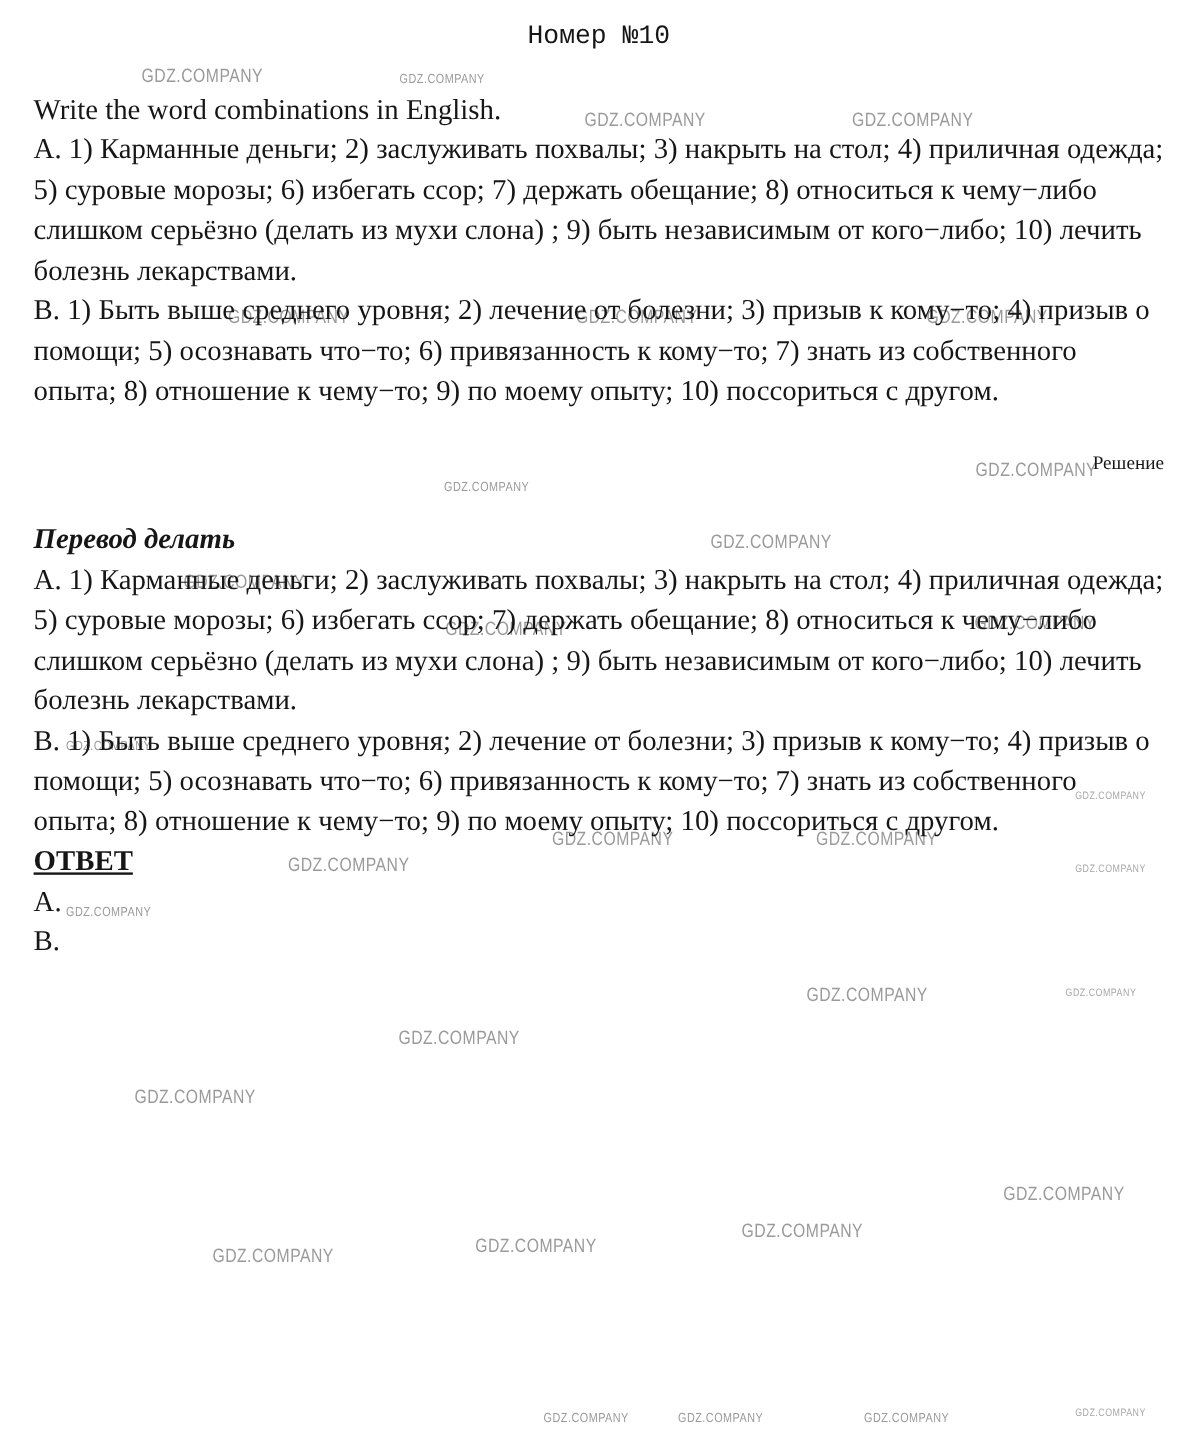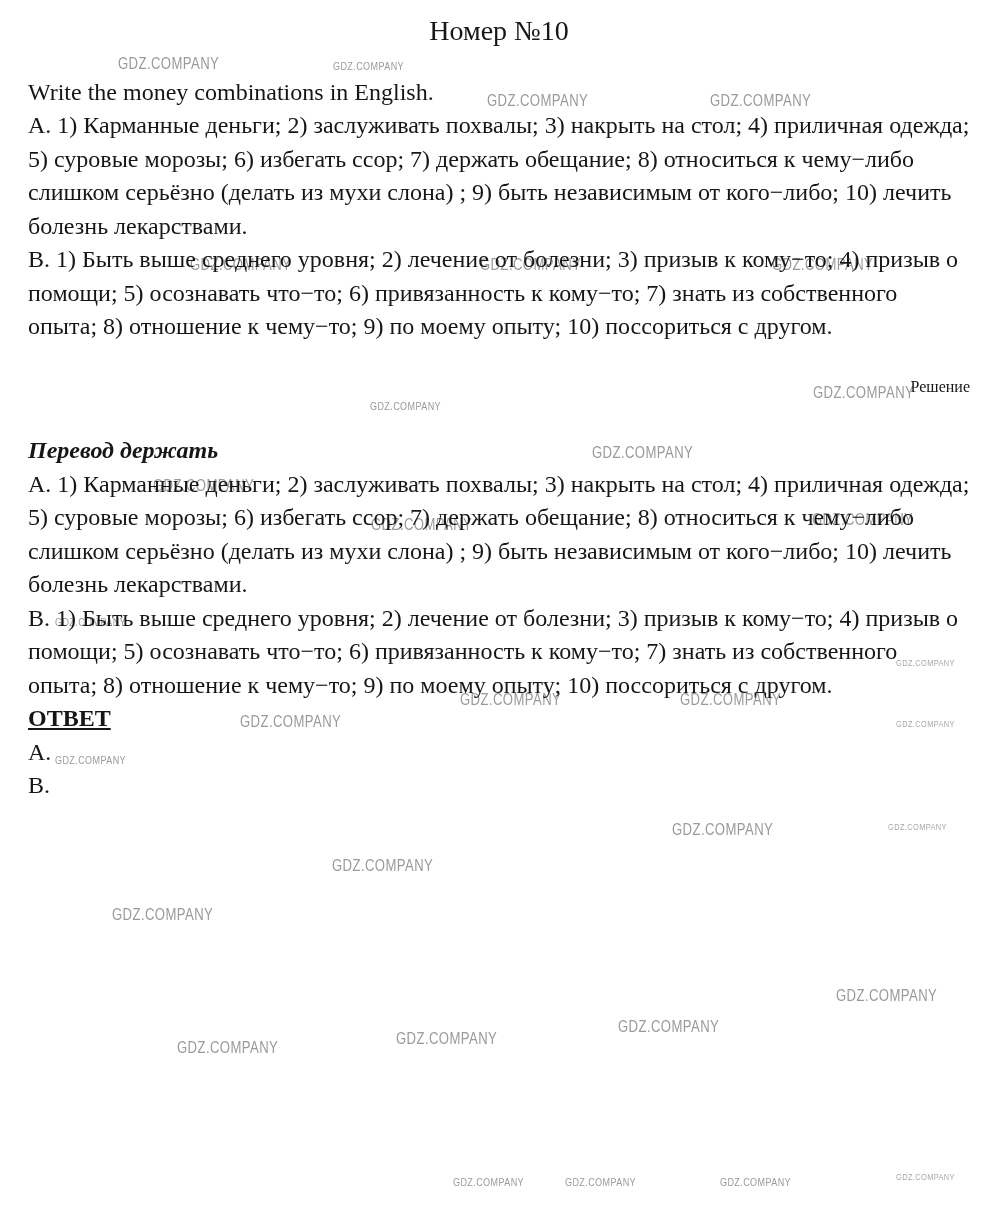--- a/index.html
+++ b/index.html
@@ -14,22 +14,23 @@
   }
   .content {
     position: relative;
     z-index: 2;
     padding: 14px 30px 0 28px;
     font-size: 24px;
   }
   .content p { margin: 0; line-height: 33.5px; }
   .title {
     text-align: center;
-    font-size: 28px;
+    font-size: 22px;
     margin: 0 0 28px 0 !important;
+    font-family: Liberation Mono, monospace;
   }
   .solution-heading {
     text-align: right;
     font-size: 16px;
     margin: 26px 0 31px 0 !important;
   }
   .bold-italic { font-weight: bold; font-style: italic; }
   .bold { font-weight: bold; text-decoration: underline; }
   
   .wm {
@@ -83,27 +84,27 @@
   <span class="wm md" style="left:177px; top:1039px;">GDZ.COMPANY</span>
   <span class="wm xs" style="left:453px; top:1176px;">GDZ.COMPANY</span>
   <span class="wm xs" style="left:565px; top:1176px;">GDZ.COMPANY</span>
   <span class="wm xs" style="left:720px; top:1176px;">GDZ.COMPANY</span>
   <span class="wm tiny" style="left:896px; top:1172px;">GDZ.COMPANY</span>
 
   <div class="content">
 
     <p class="title">Номер №10</p>
 
-    <p>Write the money combinations in English.</p>
+    <p>Write the word combinations in English.</p>
     <p>А. 1) Карманные деньги; 2) заслуживать похвалы; 3) накрыть на стол; 4) приличная одежда; 5) суровые морозы; 6) избегать ссор; 7) держать обещание; 8) относиться к чему−либо слишком серьёзно (делать из мухи слона) ; 9) быть независимым от кого−либо; 10) лечить болезнь лекарствами.</p>
     <p>В. 1) Быть выше среднего уровня; 2) лечение от болезни; 3) призыв к кому−то; 4) призыв о помощи; 5) осознавать что−то; 6) привязанность к кому−то; 7) знать из собственного опыта; 8) отношение к чему−то; 9) по моему опыту; 10) поссориться с другом.</p>
 
     <p class="solution-heading">Решение</p>
 
-    <p class="bold-italic">Перевод держать</p>
+    <p class="bold-italic">Перевод делать</p>
     <p>А. 1) Карманные деньги; 2) заслуживать похвалы; 3) накрыть на стол; 4) приличная одежда; 5) суровые морозы; 6) избегать ссор; 7) держать обещание; 8) относиться к чему−либо слишком серьёзно (делать из мухи слона) ; 9) быть независимым от кого−либо; 10) лечить болезнь лекарствами.</p>
     <p>В. 1) Быть выше среднего уровня; 2) лечение от болезни; 3) призыв к кому−то; 4) призыв о помощи; 5) осознавать что−то; 6) привязанность к кому−то; 7) знать из собственного опыта; 8) отношение к чему−то; 9) по моему опыту; 10) поссориться с другом.</p>
 
     <p class="bold">ОТВЕТ</p>
     <p>А.</p>
     <p>В.</p>
 
   </div>
 </div>
 

